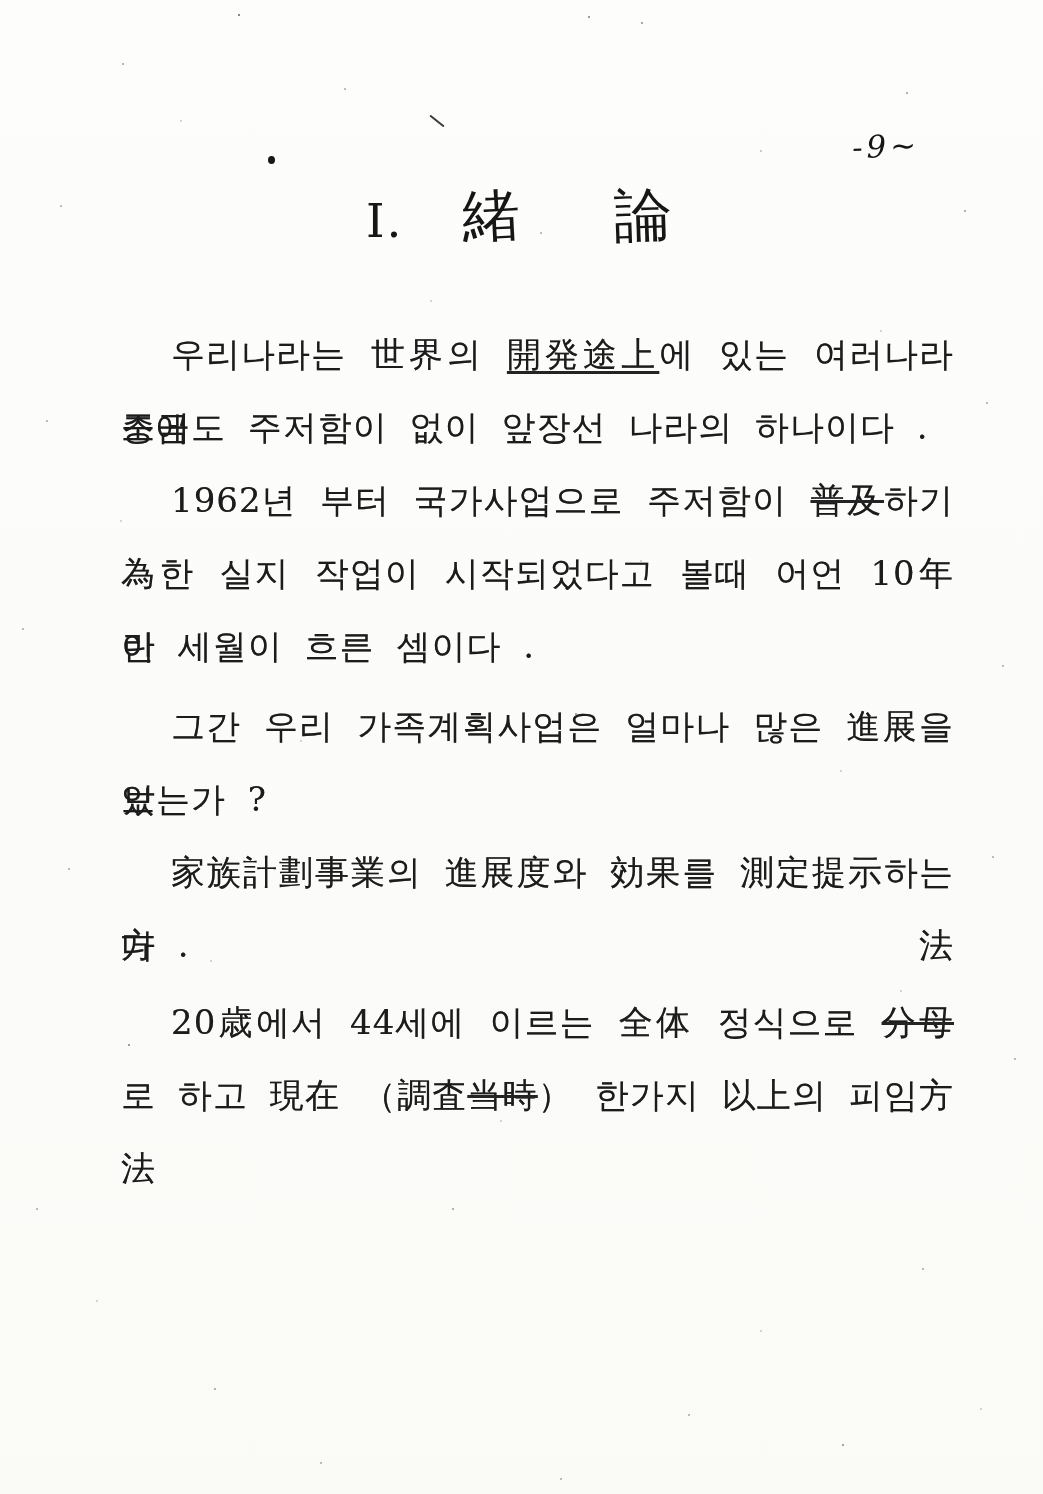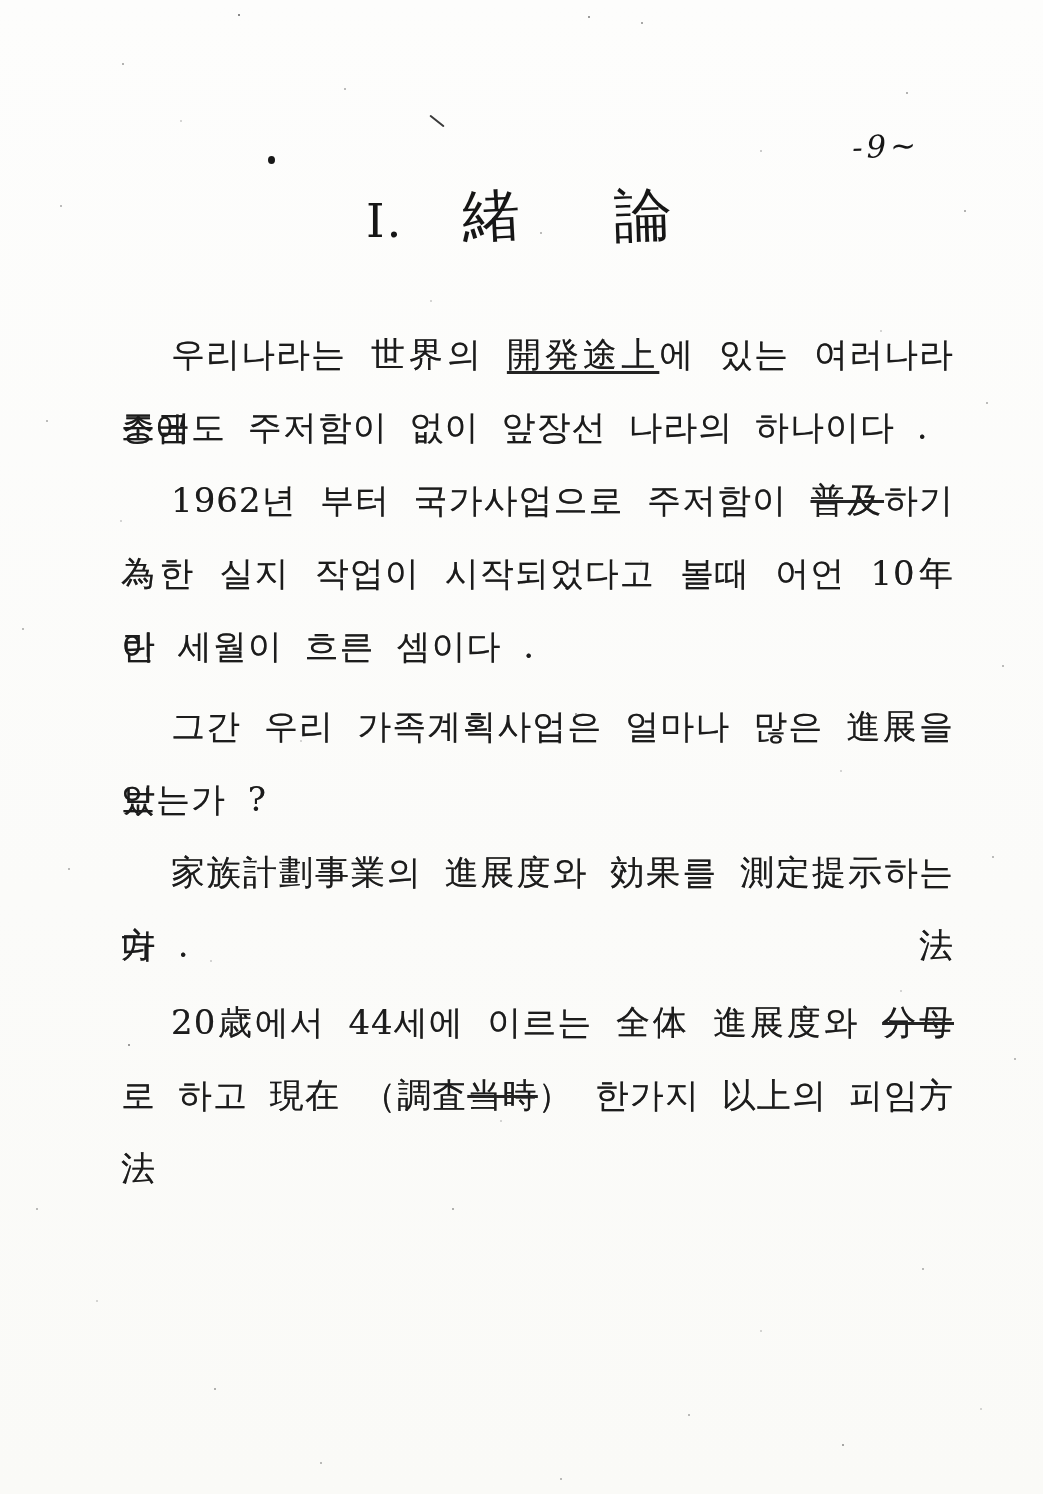--- a/index.html
+++ b/index.html
@@ -87,18 +87,18 @@
     <div class="line j ind mt7"><span>그간 우리 가족계획사업은 얼마나 많은 進展을 보</span><span></span><span></span></div>
 
     <div class="line"><span>았는가 ?</span><span></span><span></span></div>
 
     <div class="line j ind"><span>家族計劃事業의 進展度와 効果를 測定提示하는 方法</span><span></span><span></span></div>
 
 
 
     <div class="line"><span>다 .</span><span></span><span></span></div>
 
-    <div class="line j ind mt4"><span>20歳에서 44세에 이르는 全体 進展度와 </span><span class="mk-s">分母</span><span></span></div>
+    <div class="line j ind mt4"><span>20歳에서 44세에 이르는 全体 정식으로 </span><span class="mk-s">分母</span><span></span></div>
 
     <div class="line j"><span>로 하고 現在 （調査</span><span class="mk-s">当時</span><span>） 한가지 以上의 피임方法</span></div>
 
   </div>
 </div>
 
 </body></html>

